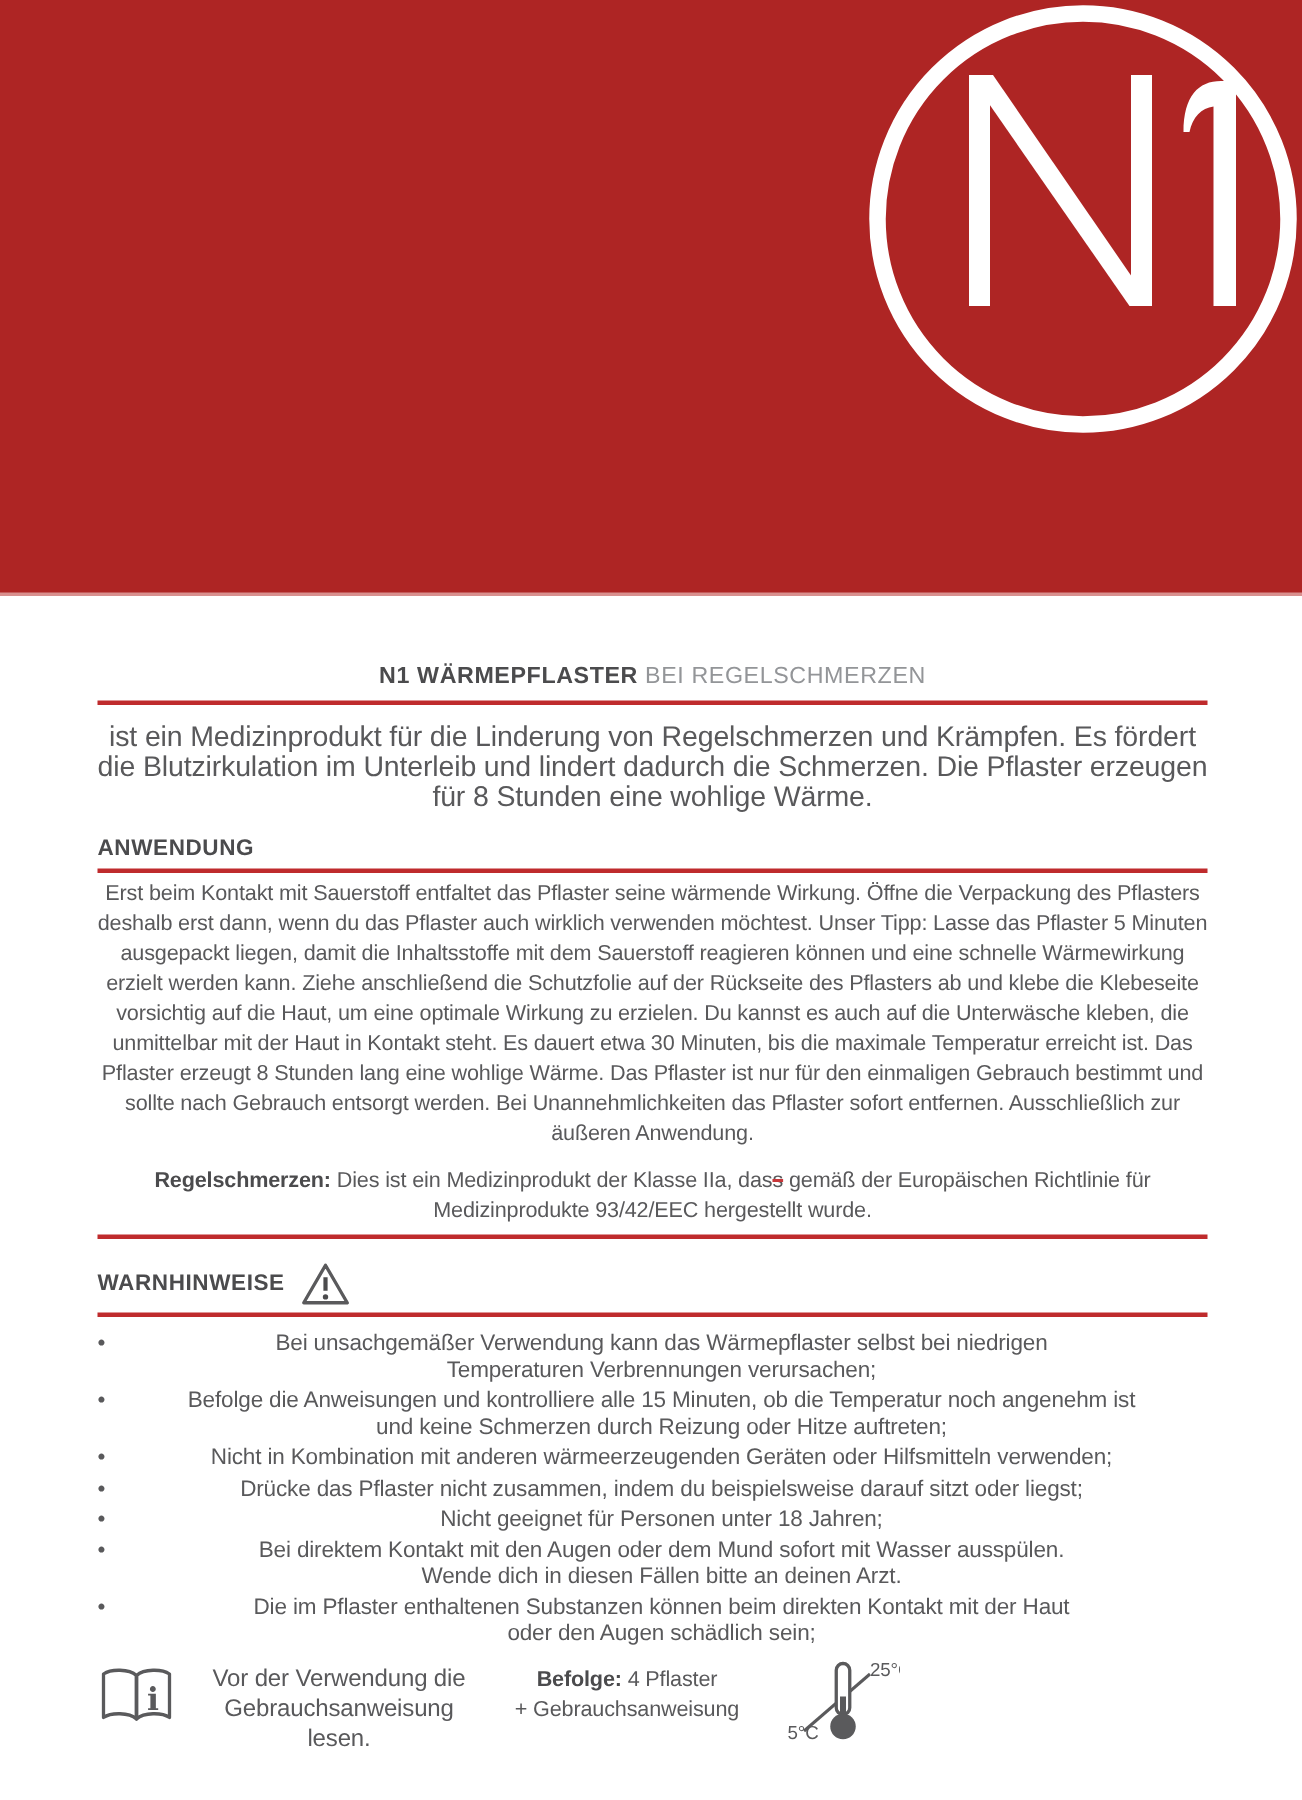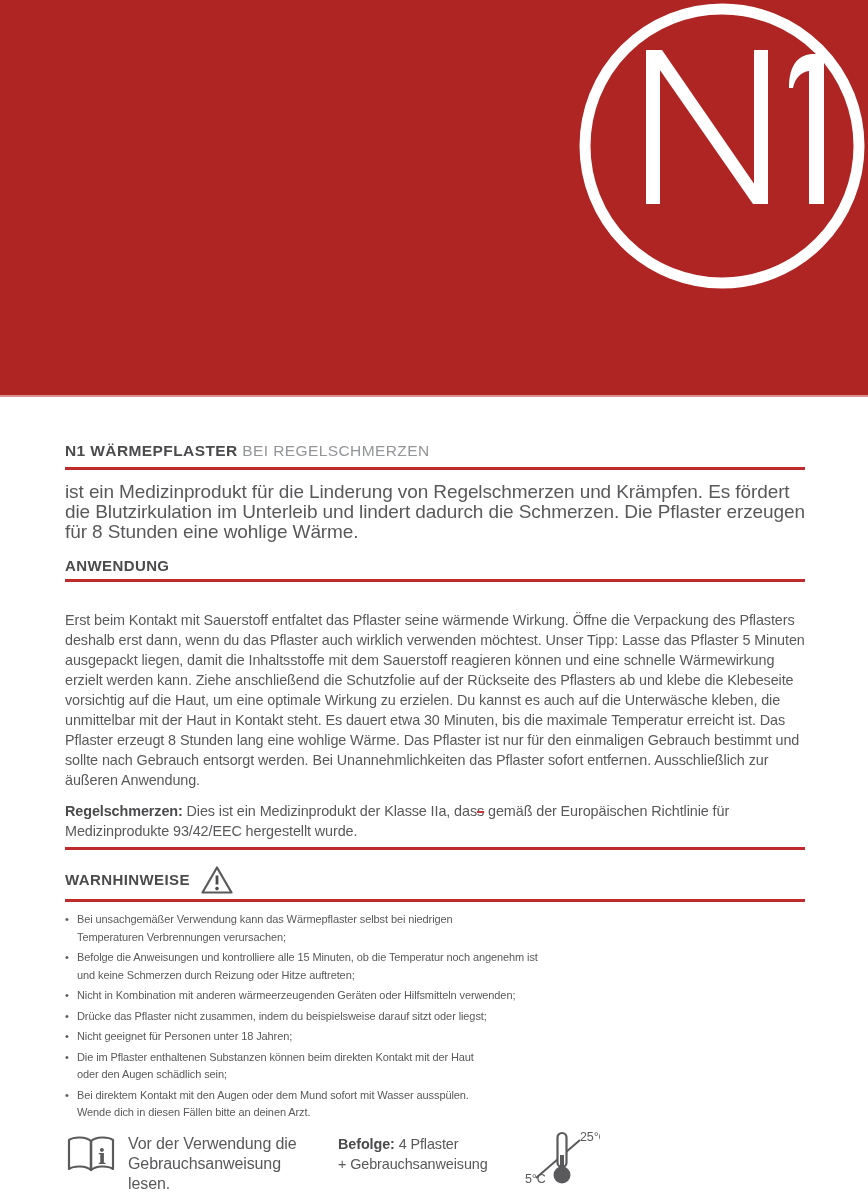--- a/index.html
+++ b/index.html
@@ -7,45 +7,45 @@
     --rule-red:#bf2b2d;
     --text:#59595b;
     --heading:#4b4b4d;
     --heading-light:#939598;
     --icon:#5a5a5c;
     --strike:#c8373a;
   }
   *{margin:0;padding:0;box-sizing:border-box;}
   html,body{width:868px;height:1200px;overflow:hidden;background:#fff;}
   body{font-family:"Liberation Sans",sans-serif;color:var(--text);letter-spacing:-0.1px;}
-  .page{width:868px;height:1200px;position:relative;background:#fff;}
+  .page{width:868px;height:1200px;position:relative;background:#fff;text-align:center;}
 
   .banner{height:397px;background:var(--banner-red);position:relative;overflow:hidden;
           border-bottom:2px solid #d9908e;}
   .banner svg{position:absolute;top:0;left:0;}
 
   .content{padding:44px 63px 0 65px;}
 
   .title-row{font-size:15.5px;line-height:20px;font-weight:bold;color:var(--heading);letter-spacing:.4px;}
   .title-light{font-weight:normal;color:var(--heading-light);}
   .rule{height:3px;background:var(--rule-red);margin-top:6px;}
 
   .intro{margin-top:12px;font-size:19px;line-height:20px;}
 
   .section-head{margin-top:15px;display:flex;align-items:center;gap:10px;
                 font-size:15px;line-height:18px;font-weight:bold;color:var(--heading);letter-spacing:.4px;}
   .section-head + .rule{margin-top:4px;}
 
-  .body-text{margin-top:28px;font-size:14.4px;line-height:20px;}
+  .body-text{margin-top:4px;font-size:14.4px;line-height:20px;}
   .mediz{margin-top:11px;font-size:14.4px;line-height:20px;}
   .mediz b{color:var(--heading);}
   .strike-red{text-decoration:line-through;text-decoration-color:var(--strike);text-decoration-thickness:2px;}
 
   ul.warnings{margin-top:9px;list-style:none;}
-  ul.warnings li{position:relative;padding-left:12px;font-size:11px;line-height:17.5px;
+  ul.warnings li{position:relative;padding-left:12px;font-size:15px;line-height:17.5px;
                  margin-bottom:3px;white-space:pre-line;}
   ul.warnings li::before{content:"\2022";position:absolute;left:0;top:0;}
 
   .footer{margin-top:12px;display:flex;align-items:flex-start;}
   .manual-note{margin-left:11px;width:196px;font-size:16px;line-height:20px;white-space:pre-line;}
   .inhalt{margin-left:14px;width:160px;font-size:14.4px;line-height:20px;}
   .inhalt b{color:var(--heading);}
   .thermo{margin-left:26px;margin-top:-7px;}
 
   svg .stroke{fill:none;stroke:var(--icon);stroke-width:2.2;stroke-linejoin:round;stroke-linecap:round;}
@@ -104,24 +104,24 @@
     <div class="rule"></div>
 
     <ul class="warnings">
       <li>Bei unsachgemäßer Verwendung kann das Wärmepflaster selbst bei niedrigen
 Temperaturen Verbrennungen verursachen;</li>
       <li>Befolge die Anweisungen und kontrolliere alle 15 Minuten, ob die Temperatur noch angenehm ist
 und keine Schmerzen durch Reizung oder Hitze auftreten;</li>
       <li>Nicht in Kombination mit anderen wärmeerzeugenden Geräten oder Hilfsmitteln verwenden;</li>
       <li>Drücke das Pflaster nicht zusammen, indem du beispielsweise darauf sitzt oder liegst;</li>
       <li>Nicht geeignet für Personen unter 18 Jahren;</li>
+      <li>Bei direktem Kontakt mit den Augen oder dem Mund sofort mit Wasser ausspülen.
+Wende dich in diesen Fällen bitte an deinen Arzt.</li>
       <li>Die im Pflaster enthaltenen Substanzen können beim direkten Kontakt mit der Haut
 oder den Augen schädlich sein;</li>
-      <li>Bei direktem Kontakt mit den Augen oder dem Mund sofort mit Wasser ausspülen.
-Wende dich in diesen Fällen bitte an deinen Arzt.</li>
     </ul>
 
     <div class="footer">
       <svg width="52" height="42" viewBox="0 0 52 42" role="img">
         <path class="stroke" d="M26,7 C21,2.5 9,2.5 4,6 L4,35 C9,31.5 21,31.5 26,36 Z"></path>
         <path class="stroke" d="M26,7 C31,2.5 43,2.5 48,6 L48,35 C43,31.5 31,31.5 26,36 Z"></path>
         <line x1="26" y1="7" x2="26" y2="36" stroke="#5a5a5c" stroke-width="2.2"></line>
         <text x="37" y="30" text-anchor="middle" style="font-family:'DejaVu Serif',serif;font-weight:bold;font-size:21px">i</text>
       </svg>
 

